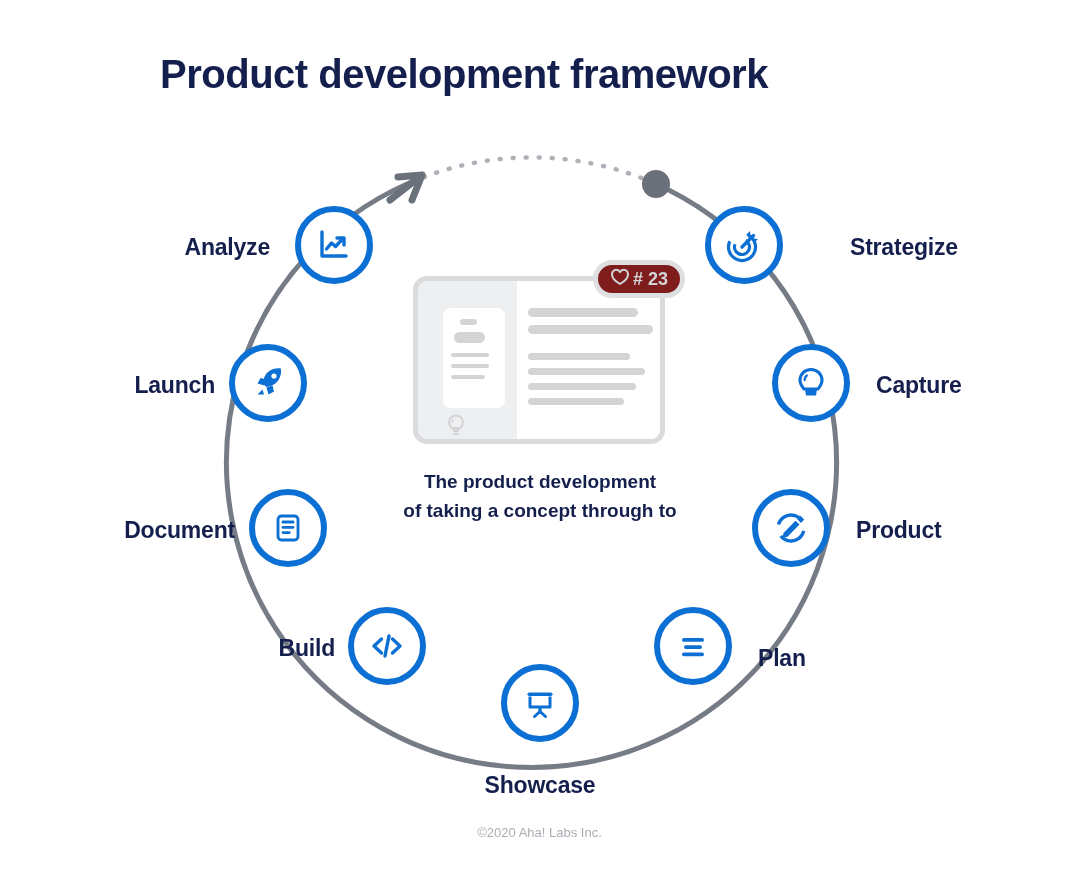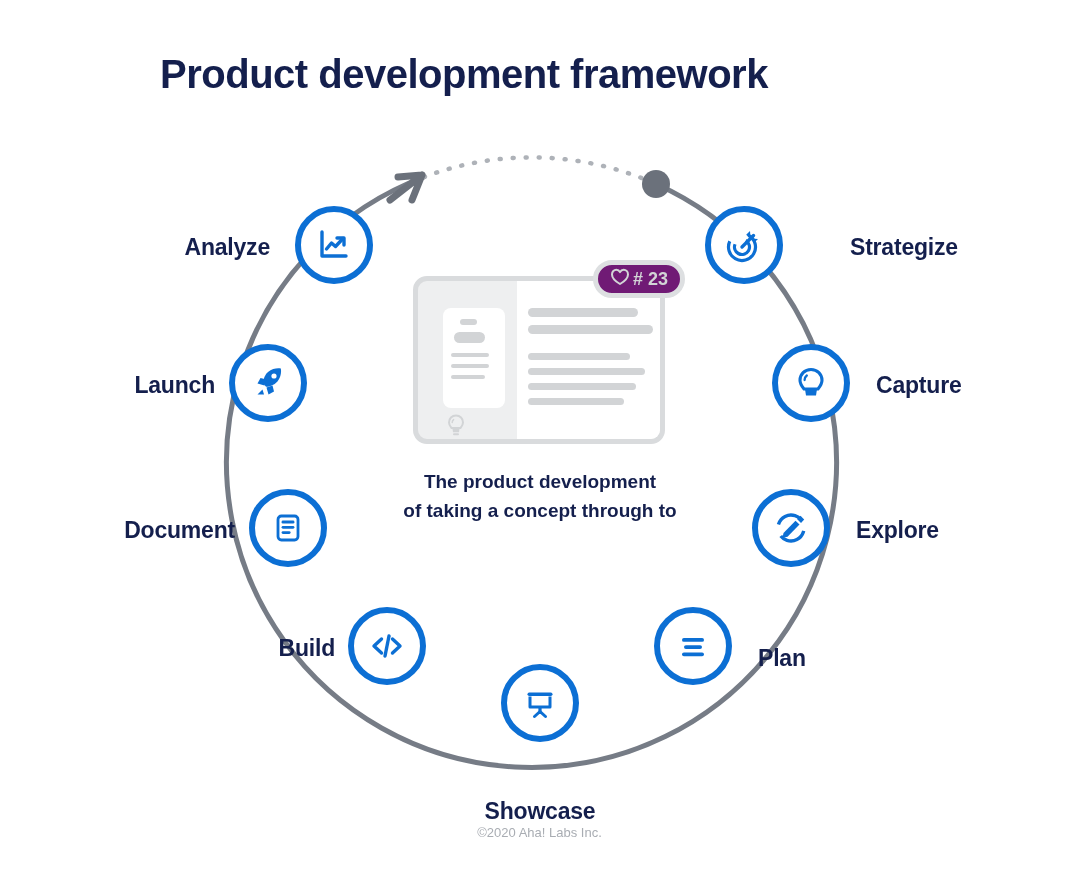--- a/index.html
+++ b/index.html
@@ -117,21 +117,21 @@
   }
   #wire-badge {
     position: absolute;
     left: 180px;
     top: -16px;
     width: 92px;
     height: 38px;
     box-sizing: border-box;
     border: 5px solid #dddfe1;
     border-radius: 19px;
-    background: #701a75;
+    background: #7f1d1d;
     display: flex;
     align-items: center;
     justify-content: center;
     gap: 3px;
     z-index: 4;
   }
   #wire-badge-text {
     font-size: 18px;
     font-weight: 700;
     color: #d2d4d6;
@@ -209,21 +209,21 @@
 
 <div class="node" style="left:752px; top:489px;">
   <span>
     <svg width="40" height="40" viewBox="0 0 40 40">
       <circle cx="20" cy="20" r="13" fill="none" stroke="#0c6fd4" stroke-width="3.4" stroke-dasharray="28 12" transform="rotate(18 20 20)"></circle>
       <path d="M12.5 25 L24.5 12.8 L28.5 16.6 L16.5 28.8 L11.5 29.8 Z" fill="#0c6fd4"></path>
       <path d="M26 11 L29.5 7.8 L33.2 11.5 L30 15 Z" fill="#0c6fd4"></path>
     </svg>
   </span>
 </div>
-<div class="node-label lbl-right" style="left:856px; top:517px;">Explore</div>
+<div class="node-label lbl-right" style="left:856px; top:517px;">Product</div>
 
 <div class="node" style="left:654px; top:607px;">
   <span>
     <svg width="38" height="38" viewBox="0 0 38 38">
       <rect x="8" y="11" width="22" height="3.8" rx="1.9" fill="#0c6fd4"></rect>
       <rect x="10" y="18.2" width="18" height="3.8" rx="1.9" fill="#0c6fd4"></rect>
       <rect x="8" y="25.4" width="22" height="3.8" rx="1.9" fill="#0c6fd4"></rect>
     </svg>
   </span>
 </div>
@@ -232,21 +232,21 @@
 <div class="node" style="left:501px; top:664px;">
   <span>
     <svg width="38" height="38" viewBox="0 0 38 38">
       <rect x="6.5" y="8.5" width="25" height="3.4" rx="1.7" fill="#0c6fd4"></rect>
       <path d="M9 12.5 L9 23 L29 23 L29 12.5" fill="none" stroke="#0c6fd4" stroke-width="3" stroke-linejoin="round"></path>
       <rect x="17.4" y="23" width="3.2" height="5" fill="#0c6fd4"></rect>
       <path d="M19 27.5 L13.5 32.5 M19 27.5 L24.5 32.5" fill="none" stroke="#0c6fd4" stroke-width="3" stroke-linecap="round"></path>
     </svg>
   </span>
 </div>
-<div class="node-label lbl-center" style="left:440px; top:772px; width:200px;margin-top:26px;">Showcase</div>
+<div class="node-label lbl-center" style="left:440px; top:772px; width:200px;">Showcase</div>
 
 <div class="node" style="left:348px; top:607px;">
   <span>
     <svg width="40" height="40" viewBox="0 0 40 40">
       <path d="M14.5 13 L7 20 L14.5 27" fill="none" stroke="#0c6fd4" stroke-width="3.4" stroke-linecap="round" stroke-linejoin="round"></path>
       <path d="M25.5 13 L33 20 L25.5 27" fill="none" stroke="#0c6fd4" stroke-width="3.4" stroke-linecap="round" stroke-linejoin="round"></path>
       <path d="M22 10 L18 30" fill="none" stroke="#0c6fd4" stroke-width="3.4" stroke-linecap="round"></path>
     </svg>
   </span>
 </div>

